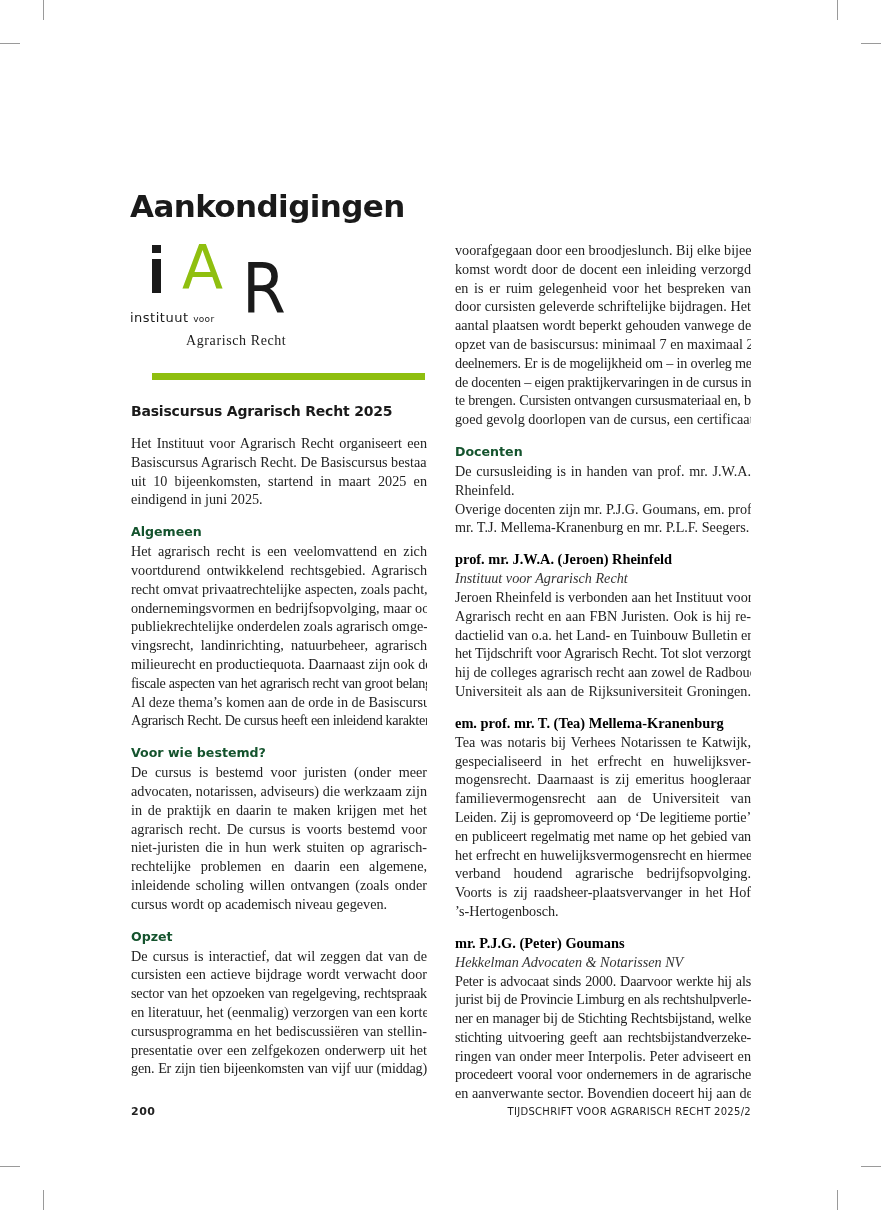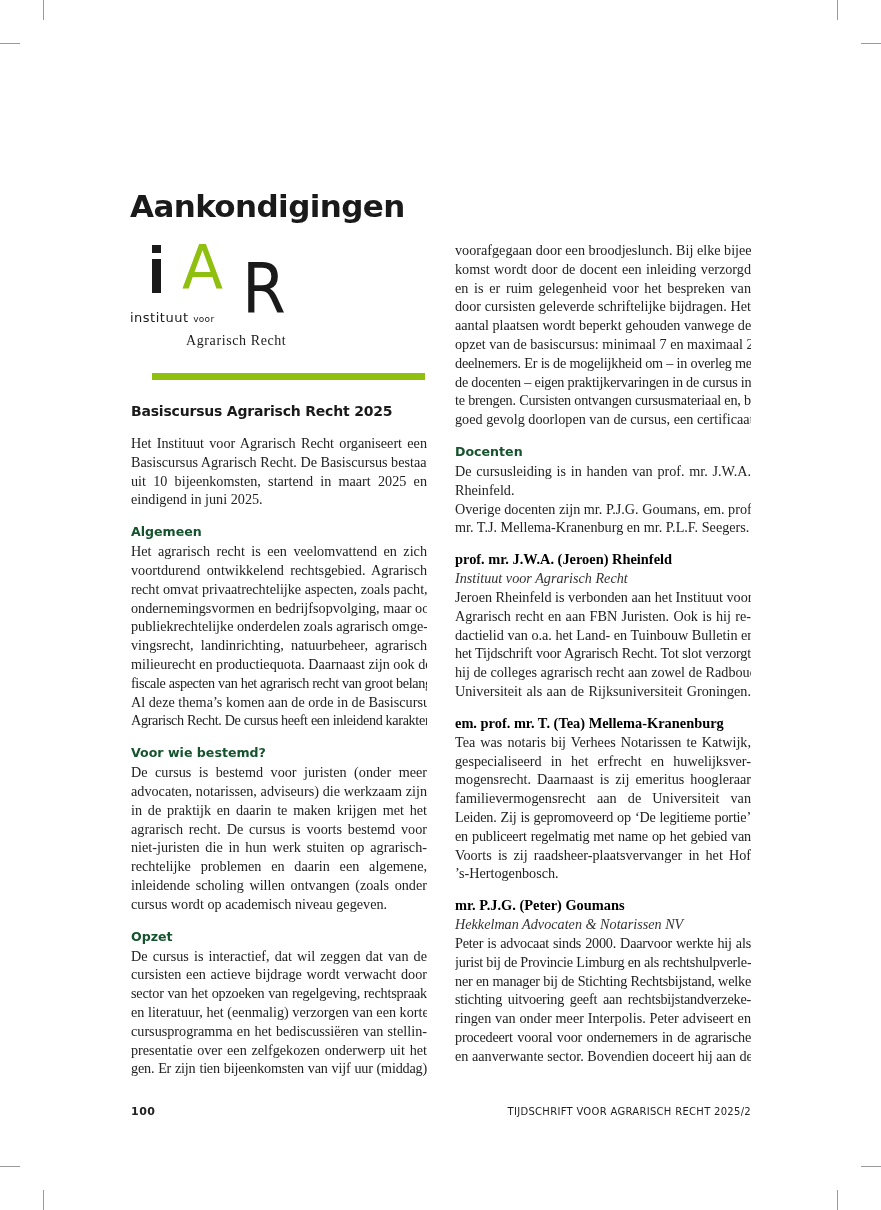--- a/index.html
+++ b/index.html
@@ -132,29 +132,31 @@
   <span class="ln">Universiteit als aan de Rijksuniversiteit Groningen.</span>
   <span class="gap-s"></span>
 
   <span class="h-serif">em. prof. mr. T. (Tea) Mellema-Kranenburg</span>
   <span class="ln">Tea was notaris bij Verhees Notarissen te Katwijk,</span>
   <span class="ln">gespecialiseerd in het erfrecht en huwelijksver-</span>
   <span class="ln">mogensrecht. Daarnaast is zij emeritus hoogleraar</span>
   <span class="ln">familievermogensrecht aan de Universiteit van</span>
   <span class="ln" style="letter-spacing:-0.2px">Leiden. Zij is gepromoveerd op ‘De legitieme portie’</span>
   <span class="ln" style="letter-spacing:-0.2px">en publiceert regelmatig met name op het gebied van</span>
+  <span class="ln">het erfrecht en huwelijksvermogensrecht en hiermee</span>
+  <span class="ln">verband houdend agrarische bedrijfsopvolging.</span>
   <span class="ln">Voorts is zij raadsheer-plaatsvervanger in het Hof</span>
   <span class="ln last">’s-Hertogenbosch.</span>
   <span class="gap-s"></span>
 
   <span class="h-serif">mr. P.J.G. (Peter) Goumans</span>
   <span class="affil">Hekkelman Advocaten &amp; Notarissen NV</span>
   <span class="ln" style="letter-spacing:-0.2px">Peter is advocaat sinds 2000. Daarvoor werkte hij als</span>
   <span class="ln" style="letter-spacing:-0.2px">jurist bij de Provincie Limburg en als rechtshulpverle-</span>
   <span class="ln" style="letter-spacing:-0.2px">ner en manager bij de Stichting Rechtsbijstand, welke</span>
   <span class="ln" style="letter-spacing:-0.2px">stichting uitvoering geeft aan rechtsbijstandverzeke-</span>
   <span class="ln">ringen van onder meer Interpolis. Peter adviseert en</span>
   <span class="ln" style="letter-spacing:-0.2px">procedeert vooral voor ondernemers in de agrarische</span>
   <span class="ln">en aanverwante sector. Bovendien doceert hij aan de</span>
 </div>
 
-<div class="footer-num">100</div>
+<div class="footer-num">200</div>
 <div class="footer-journal">TIJDSCHRIFT VOOR AGRARISCH RECHT 2025/2</div>
 
 </body></html>

